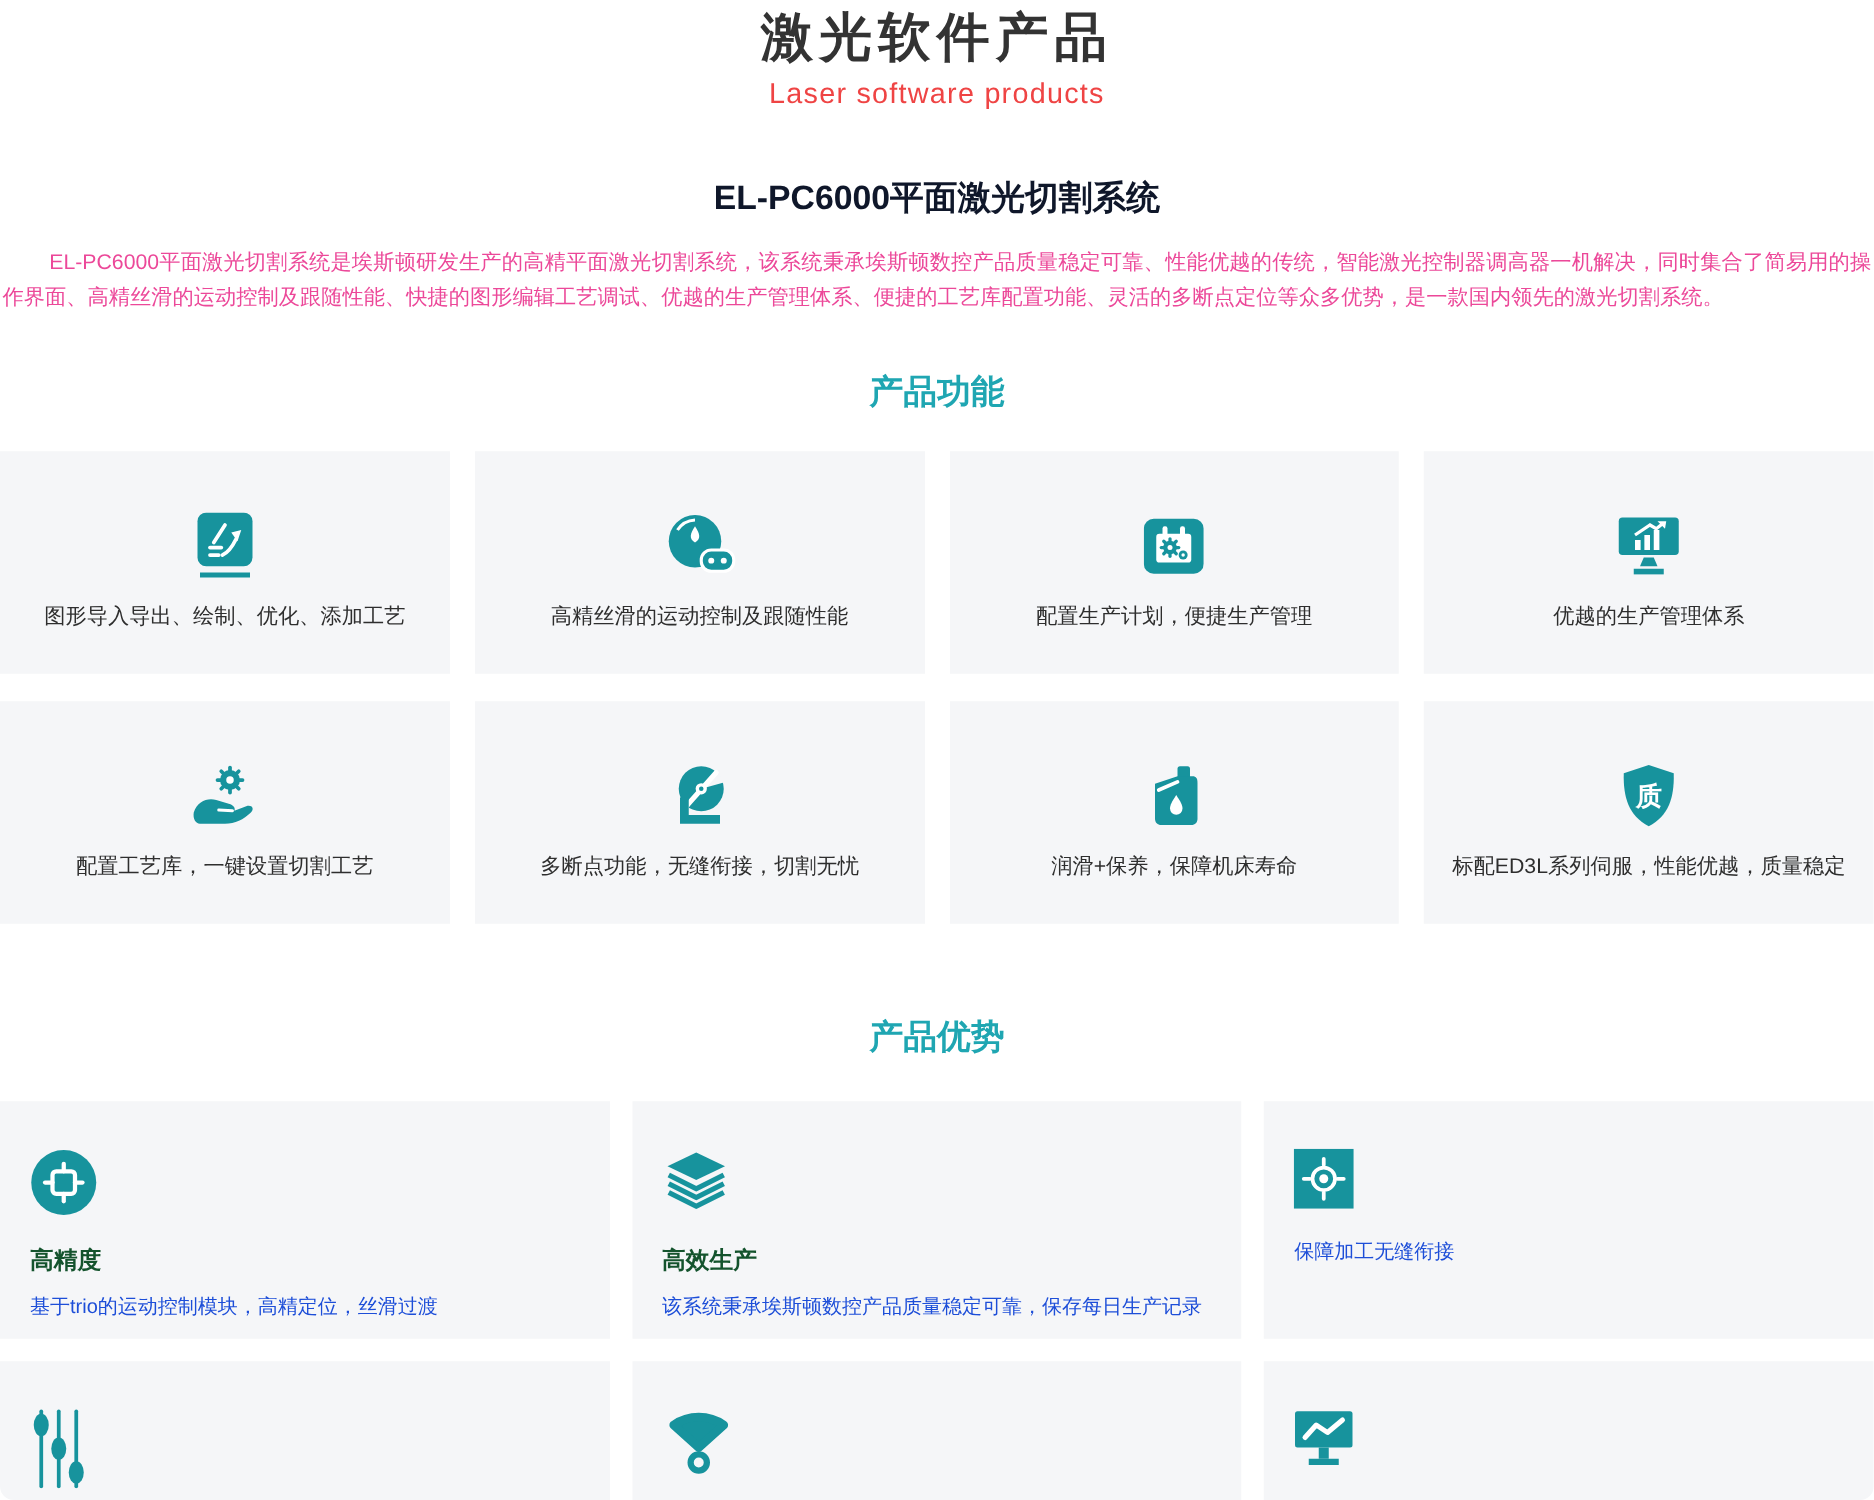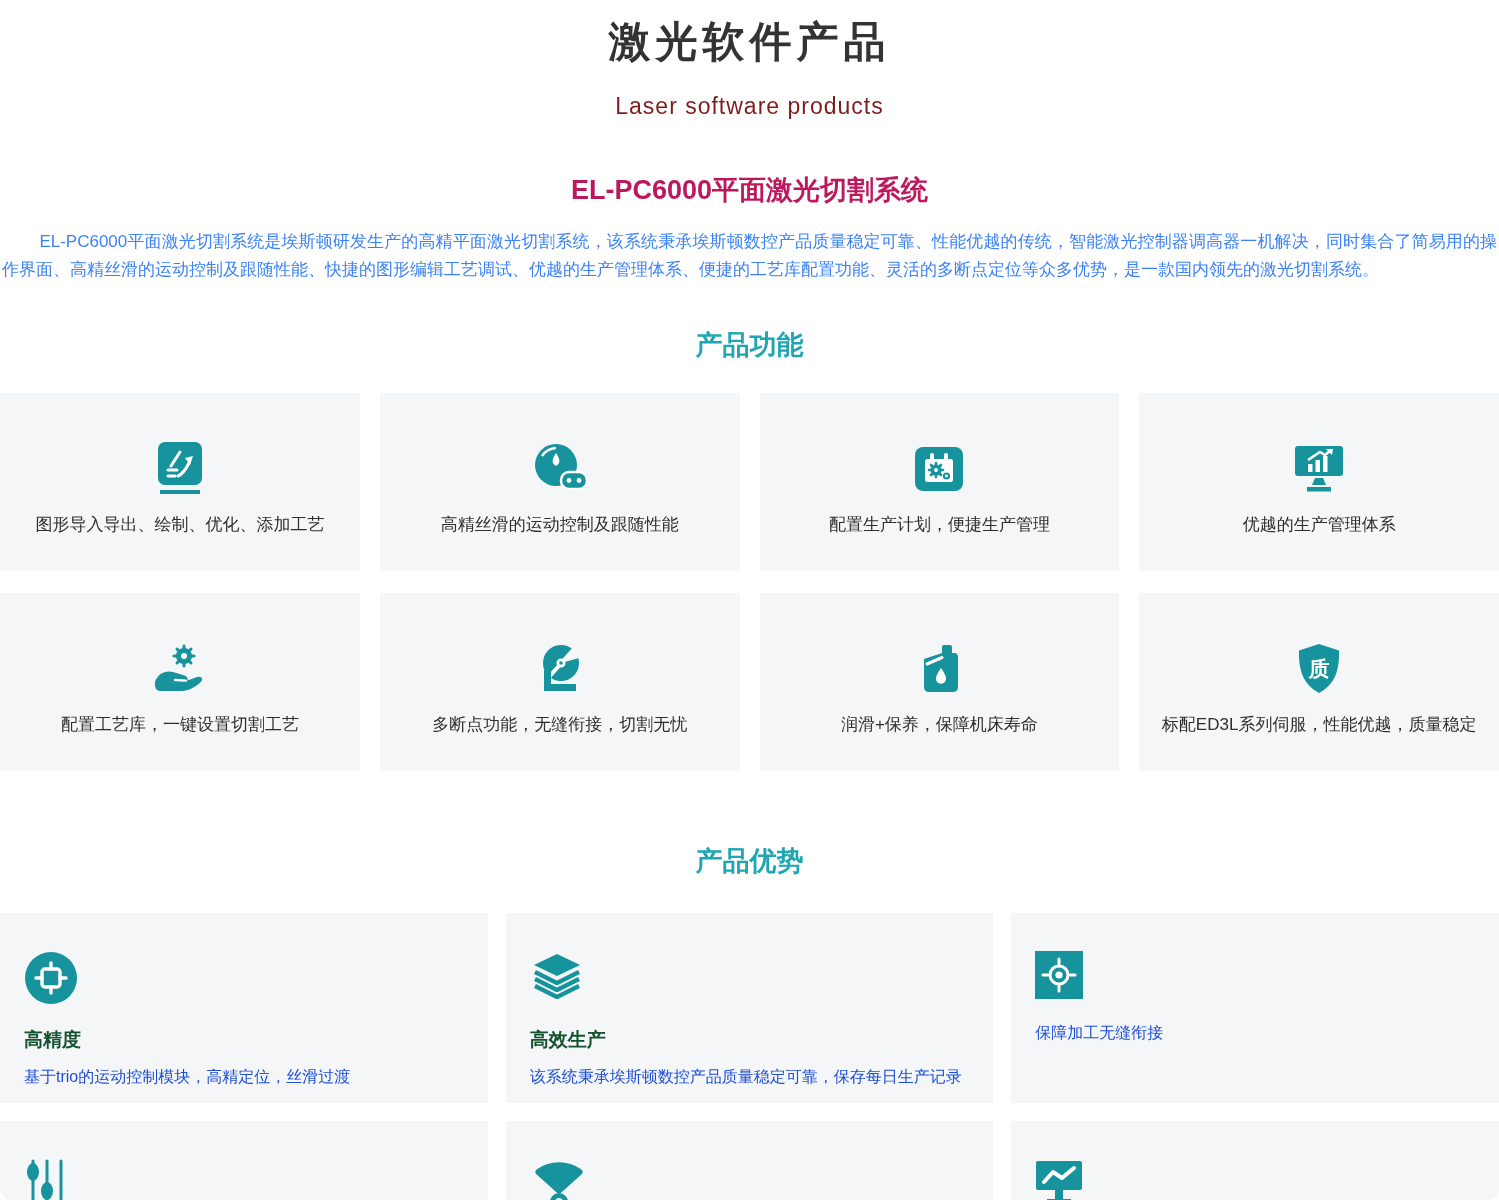--- a/index.html
+++ b/index.html
@@ -1,27 +1,27 @@
 <!DOCTYPE html>
 <html><head>
 <meta charset="utf-8">
 <style>
   * { margin:0; padding:0; box-sizing:border-box; }
   html,body { width:1499px; height:1200px; overflow:hidden; background:#ffffff;
     font-family:"Liberation Sans","DejaVu Sans",sans-serif; }
-  .page { width:1499px; height:1200px; overflow:hidden; padding-top:14px;border-radius:11px; }
+  .page { width:1499px; height:1200px; overflow:hidden; padding-top:2px;border-radius:11px; }
 
   .page-title { font-size:42px; font-weight:bold; color:#333333; text-align:center;
     letter-spacing:5px; }
-  .page-subtitle { font-size:23px; color:#7f1d1d; text-align:center; margin-top:23px;
+  .page-subtitle { font-size:23px; color:#ef4444; text-align:center; margin-top:3px;
     letter-spacing:1px; }
 
-  .product-name { font-size:27px; font-weight:bold; color:#be185d; text-align:center;
+  .product-name { font-size:27px; font-weight:bold; color:#0f172a; text-align:center;
     margin-top:52px; }
-  .product-desc { font-size:17px; color:#3b82f6; line-height:1.62; margin-top:20px;
+  .product-desc { font-size:17px; color:#ec4899; line-height:1.62; margin-top:20px;
     padding:0 2px; text-indent:2.2em; text-align:justify; }
 
   .section-heading { font-size:27px; font-weight:bold; color:#1fa6b2; text-align:center; }
   .features-heading { margin-top:44px; }
   .features-grid { margin-top:30px; display:grid; grid-template-columns:repeat(4,1fr);
     gap:22px 20px; }
   .f-card { background:#f5f6f8; height:178px; display:flex; flex-direction:column;
     align-items:center; justify-content:flex-start; padding-top:46px; }
   .f-icon { height:60px; display:flex; align-items:center; justify-content:center; }
   .f-label { margin-top:14px; font-size:17px; color:#2e2e2e; }

